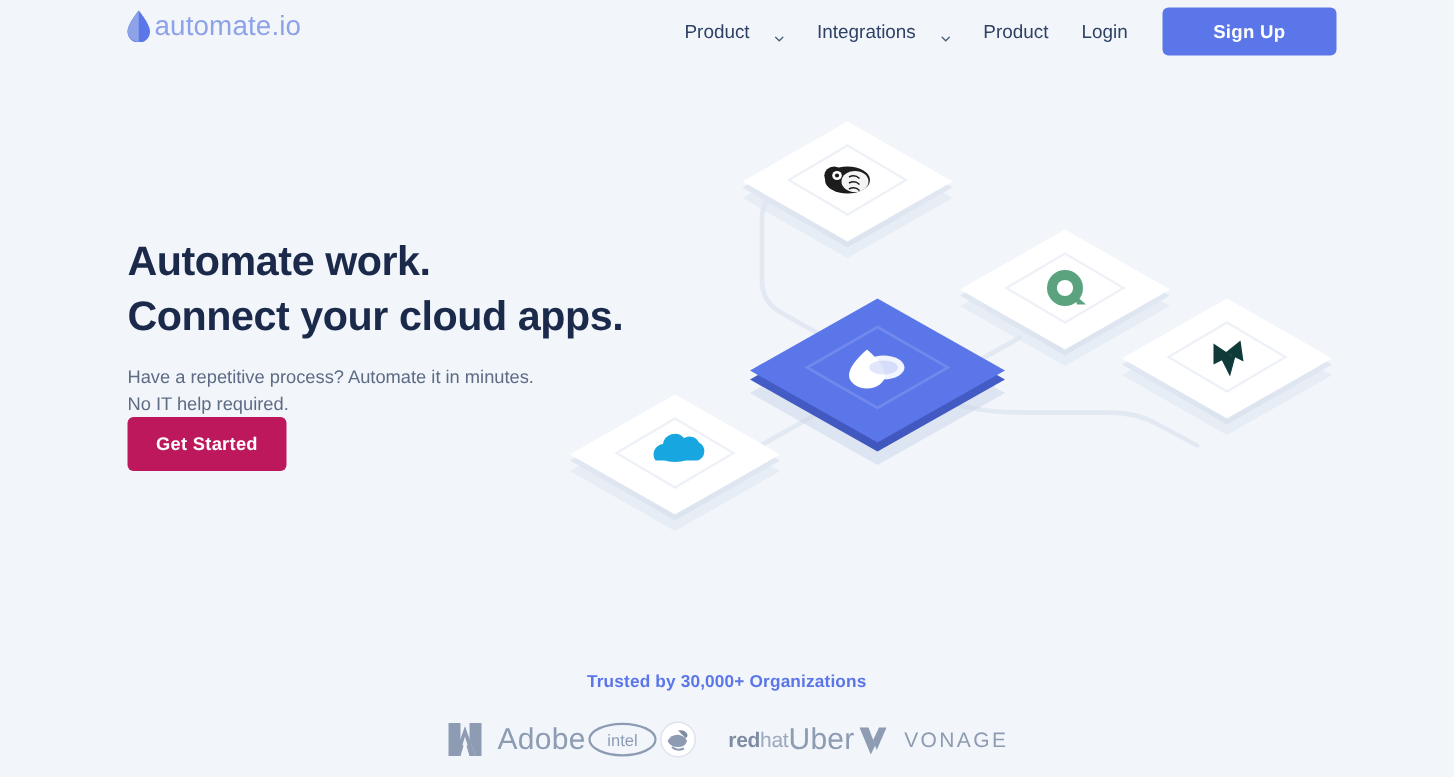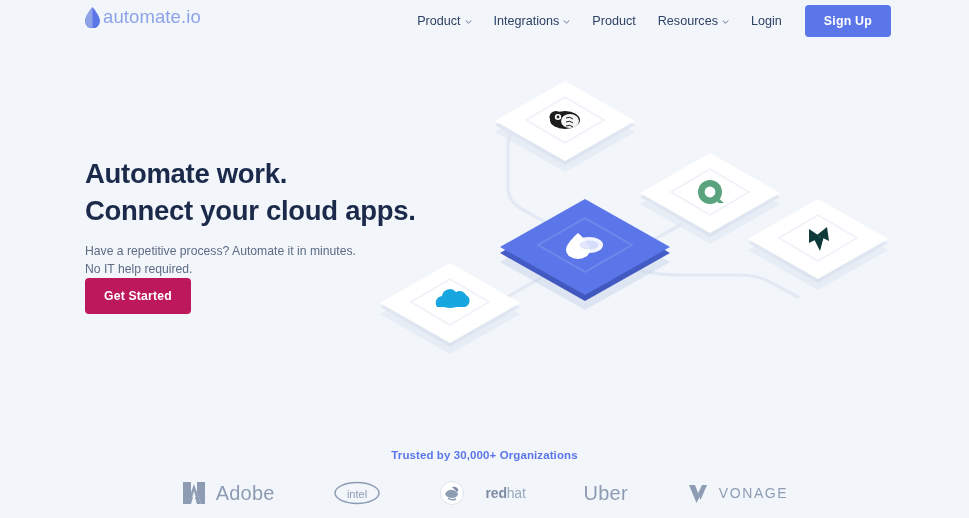--- a/index.html
+++ b/index.html
@@ -22,29 +22,29 @@
     text-decoration: none;
   }
   .brand-drop { width: 17px; height: 22px; display: block; }
   .brand-text {
     font-size: 18.5px; letter-spacing: .1px; color: #8ea2e8;
     font-weight: 400; line-height: 22px;
   }
 
   .nav { position: absolute; right: 78px; top: 5px; display: flex; align-items: center; gap: 0; }
   .nav-item {
-    display: flex; align-items: center; gap: 4px;
+    display: flex; align-items: flex-end; gap: 16px;
     font-size: 12.6px; color: #2e4265; padding: 6px 11px;
     cursor: pointer; white-space: nowrap; font-weight: 400;
   }
   .chev { width: 7px; height: 4px; display: block; margin-top: 1px; opacity: .85; }
   .signup {
     margin-left: 12px; background: #5b76e8; color: #fff;
     font-size: 12.4px; font-weight: 700; border: none; border-radius: 4px;
-    padding: 9px 19px; cursor: pointer; letter-spacing: .2px;
+    padding: 9px 34px; cursor: pointer; letter-spacing: .2px;
   }
 
   
   .hero-text { position: absolute; left: 85px; top: 155px; width: 350px; }
   .h1 {
     font-size: 27.5px; font-weight: 700; color: #1b2a4a;
     line-height: 37px; letter-spacing: -.3px;
   }
   .sub {
     margin-top: 13px; font-size: 12.2px; color: #5d6b85; line-height: 18px;
@@ -59,21 +59,21 @@
   .illo { position: absolute; left: 380px; top: 75px; width: 520px; height: 290px; }
   .illo svg { display: block; }
 
   
   .trust-title {
     position: absolute; top: 449px; left: 0; width: 969px; text-align: center;
     font-size: 11.5px; font-weight: 700; color: #5b76e8; letter-spacing: .1px;
   }
   .logos {
     position: absolute; top: 470px; left: 0; width: 969px; height: 46px;
-    display: flex; align-items: center; justify-content: center; gap: 58px;
+    display: flex; align-items: center; justify-content: center; 
   }
   .logo-cell { display: flex; align-items: center; gap: 9px; color: #9aa8bd; }
   .logo-word { font-size: 20px; color: #8d9cb3; font-weight: 400; letter-spacing: .2px; }
   .logo-word.small { font-size: 14px; letter-spacing: 1.6px; color: #8d9cb3; }
   .rh-text { font-size: 14px; font-weight: 700; color: #7e8ca3; letter-spacing: -.2px; padding-left: 12px; }
   .rh-text .light { font-weight: 400; color: #9aa8bd; }
 </style>
 </head>
 <body>
 
@@ -102,26 +102,20 @@
         <span>Integrations</span>
         <svg class="chev" viewBox="0 0 8 5">
           <path d="M1 1 L4 4 L7 1" fill="none" stroke="#2e4265" stroke-width="1.1" stroke-linecap="round"></path>
         </svg>
       </div>
 
       <div class="nav-item">
         <span>Product</span>
       </div>
 
-      <div class="nav-item">
-        <span>Resources</span>
-        <svg class="chev" viewBox="0 0 8 5">
-          <path d="M1 1 L4 4 L7 1" fill="none" stroke="#2e4265" stroke-width="1.1" stroke-linecap="round"></path>
-        </svg>
-      </div>
 
       <div class="nav-item">
         <span>Login</span>
       </div>
 
       <button class="signup">Sign Up</button>
     </nav>
   </div>
 
   <div class="hero-text">

